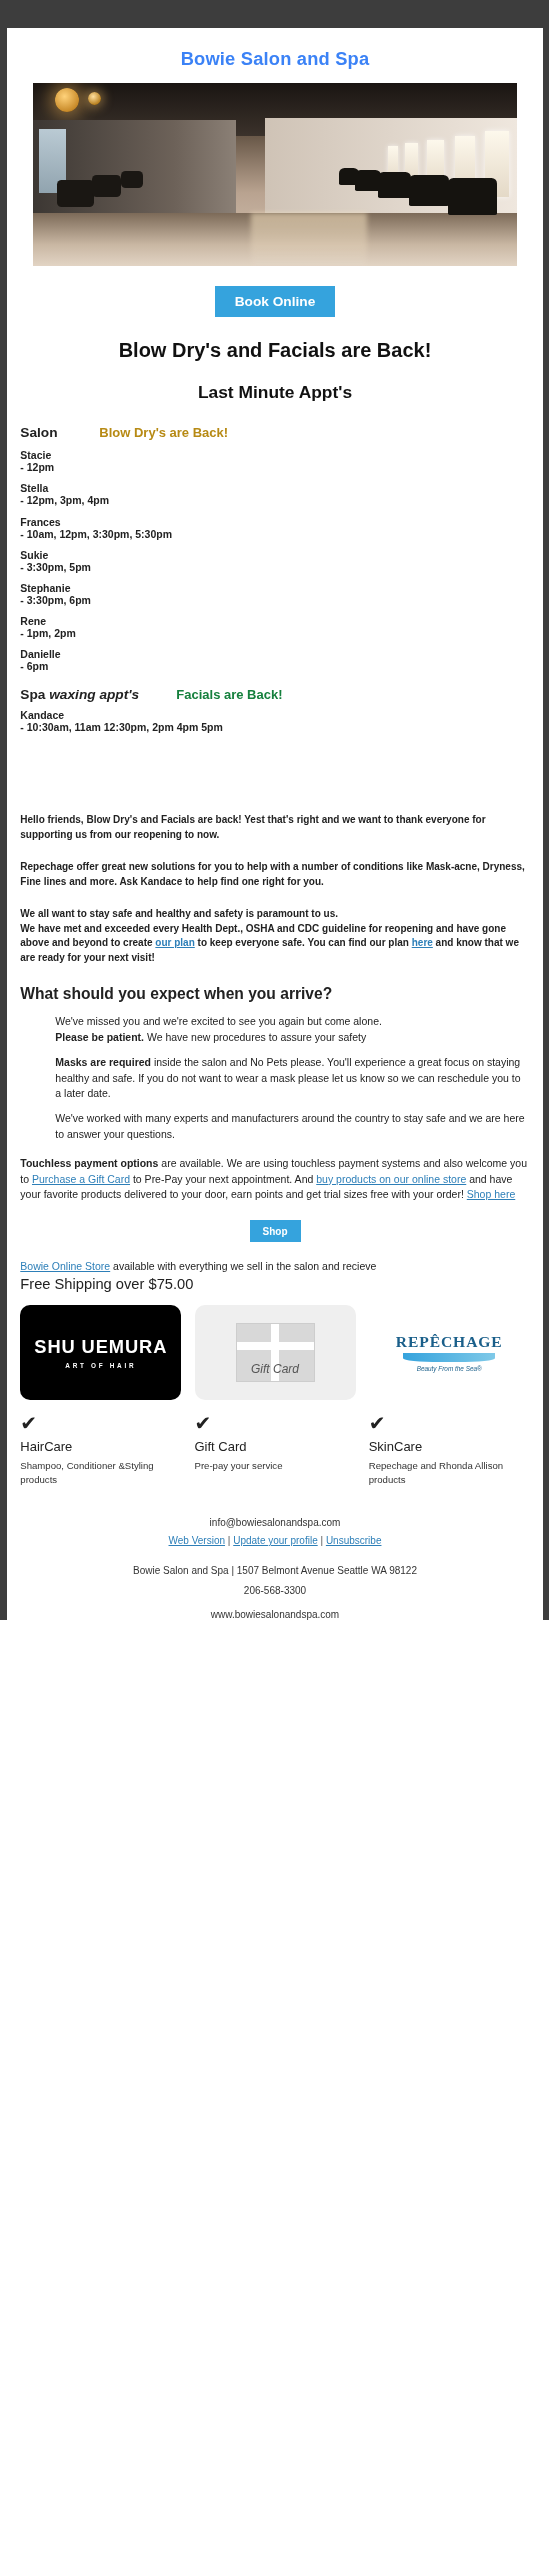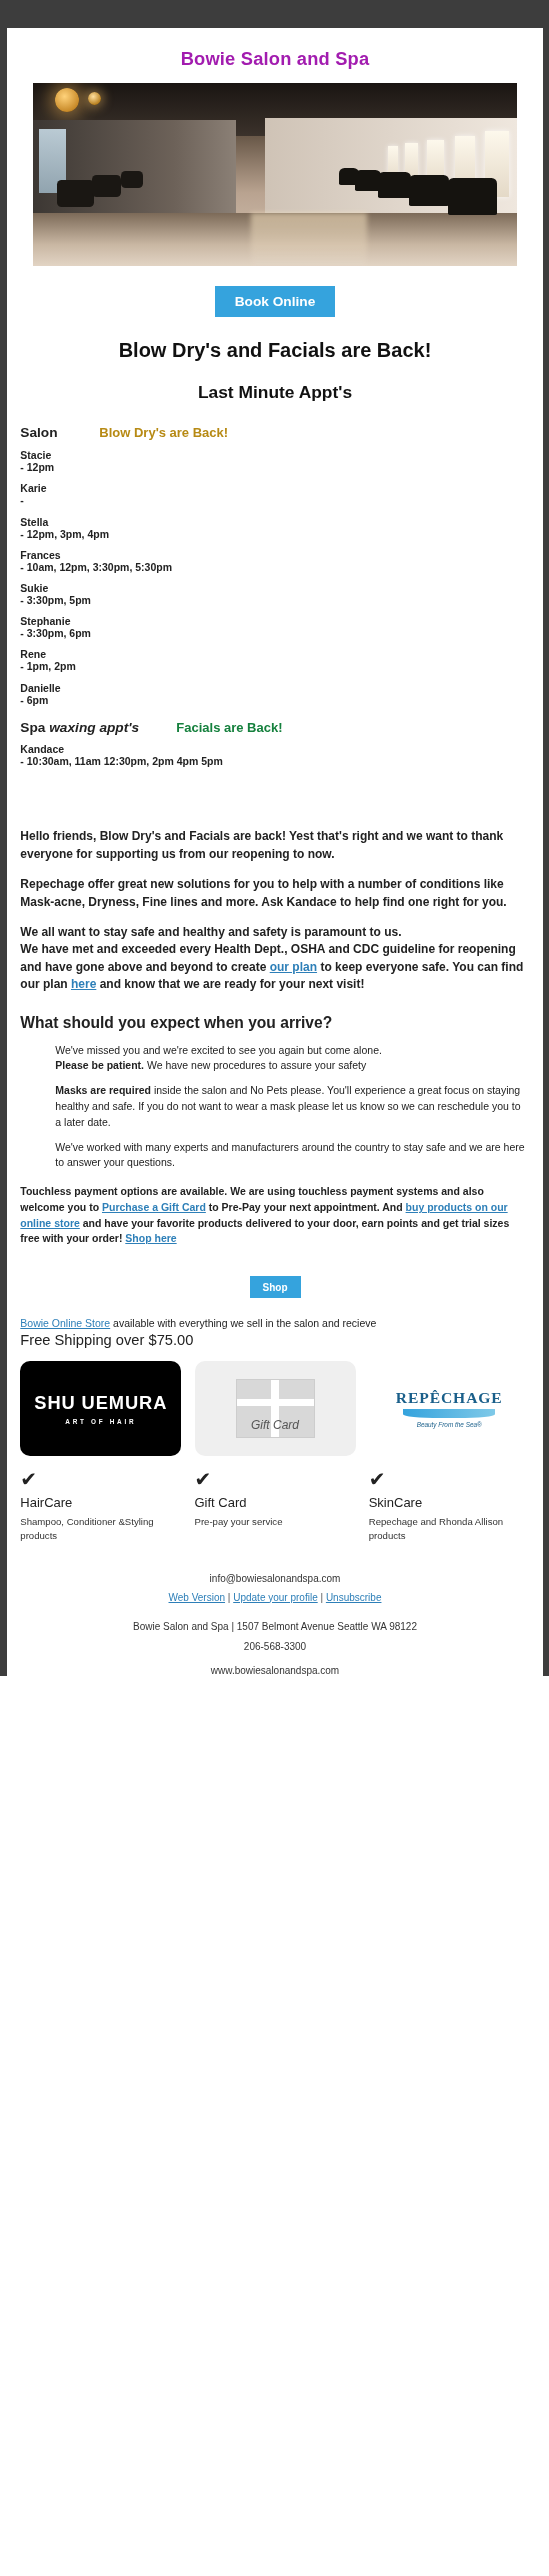--- a/index.html
+++ b/index.html
@@ -31,21 +31,21 @@
   }
   .sidegutter-left { left: 0; }
   .sidegutter-right { right: 0; }
   .content {
     margin: 0 7.3px;
     background: #ffffff;
     padding-bottom: 7.3px;
   }
   .brand {
     text-align: center;
-    color: #a21caf;
+    color: #3b82f6;
     font-size: 18.3px;
     font-weight: bold;
     padding: 20px 0 13px 0;
     letter-spacing: 0.2px;
   }
   .hero-wrap {
     padding: 0 26px 9.2px 26px;
   }
   .hero {
     width: 100%;
@@ -210,43 +210,42 @@
     font-size: 13px;
   }
   .spacer-lg { height: 49px; }
   h3.section {
     text-align: center;
     font-size: 13.7px;
     font-weight: bold;
     margin: 7.3px 18.3px 14.7px 18.3px;
   }
   .para {
-    font-size: 12px;
+    font-size: 10px;
     line-height: 1.45;
-    margin: 0 13px 13px 13px;
+    margin: 18px 13px 13px 13px;
     font-weight: bold;
   }
   .link { color: #2d7fb8; text-decoration: underline; cursor: pointer; }
   .link-plain { color: #2d7fb8; text-decoration: underline; cursor: pointer; }
   h3.expect {
     font-size: 15.6px;
     font-weight: bold;
     margin: 20px 13px 11px 13px;
   }
   .indent {
     margin: 0 16.5px 0 48px;
     font-size: 10.5px;
     line-height: 1.5;
   }
   .indent p { margin: 0 0 9.2px 0; }
   .touchless {
     font-size: 10.5px;
     line-height: 1.5;
-    margin: 13px 13px 16px 13px;
-    font-weight: bold;
+    margin: 13px 13px 4px 13px;
   }
   .shop-row { text-align: center; padding: 13px 0 9.2px 0; }
   .store-line {
     font-size: 10.5px;
     margin: 9.2px 13px 1.8px 13px;
   }
   .free-ship {
     font-size: 14.7px;
     margin: 3.7px 13px 13px 13px;
   }
@@ -382,24 +381,20 @@
       <div class="sched-header">
         <span class="lbl">Salon</span>
         <span class="banner">Blow Dry's are Back!</span>
       </div>
 
       <div class="sched-row">
         <span class="name">Stacie</span>
         <span class="times">-  12pm</span>
       </div>
       <div class="sched-row">
-        <span class="name">Karie</span>
-        <span class="times">-</span>
-      </div>
-      <div class="sched-row">
         <span class="name">Stella</span>
         <span class="times">-  12pm, 3pm, 4pm</span>
       </div>
       <div class="sched-row">
         <span class="name">Frances</span>
         <span class="times">-   10am, 12pm, 3:30pm, 5:30pm</span>
       </div>
       <div class="sched-row">
         <span class="name">Sukie</span>
         <span class="times">-  3:30pm, 5pm</span>

